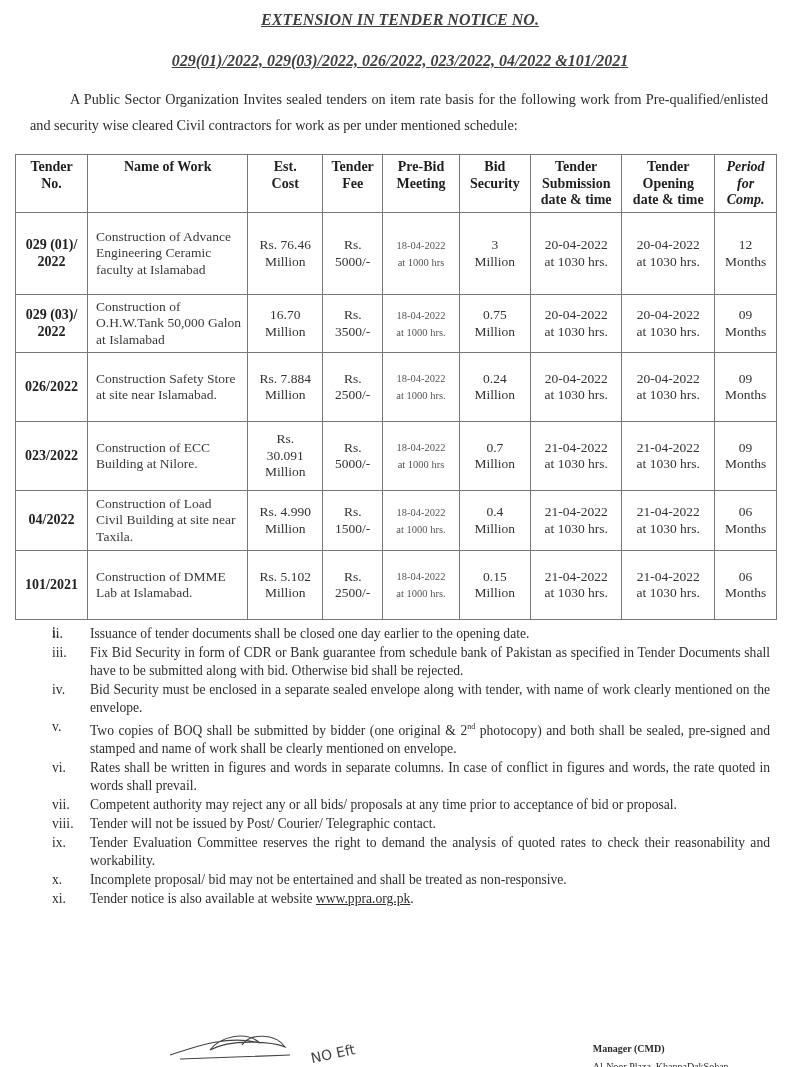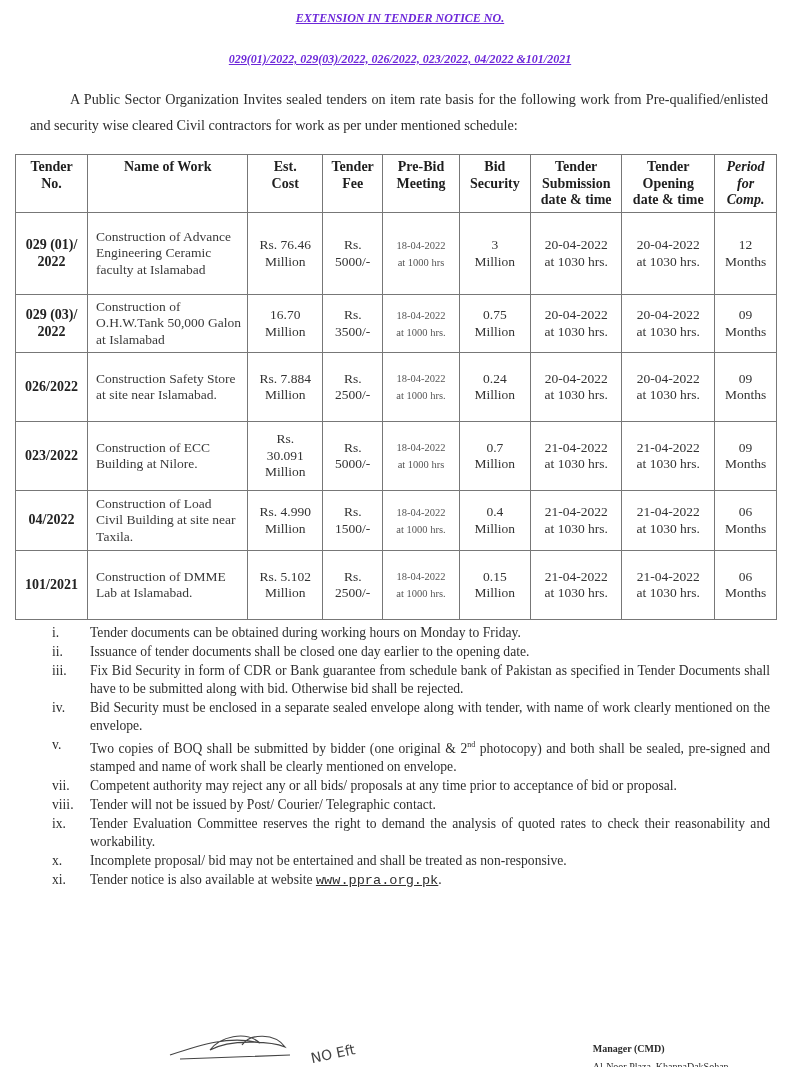--- a/index.html
+++ b/index.html
@@ -1,19 +1,19 @@
 <!DOCTYPE html>
 <html><head>
 <meta charset="utf-8">
 <style>
   html, body { margin:0; padding:0; background:#ffffff; }
   body { width:800px; height:1067px; position:relative; overflow:hidden;
          font-family:"Liberation Serif", "DejaVu Serif", serif; color:#2a2a2a; }
   .title { position:absolute; left:0; width:800px; text-align:center;
-           font-weight:bold; font-style:italic; text-decoration:underline; font-size:12px; color:#6d28d9; }
+           font-weight:bold; font-style:italic; text-decoration:underline; font-size:16px; color:#404040; }
   #t1 { top:11px; }
   #t2 { top:52px; }
   .intro { position:absolute; left:30px; width:738px; top:86px; font-size:14.2px; line-height:26px;
            text-align:justify; color:#2c2c2c; }
   .intro .indent { display:inline-block; width:40px; }
   table { position:absolute; left:15px; top:154px; width:762px; border-collapse:collapse;
           font-size:13.5px; color:#333; }
   td, th { border:1px solid #777; text-align:center; vertical-align:middle; padding:0 3px; line-height:16.5px; }
   th { font-weight:bold; height:53px; vertical-align:top; padding-top:4px; color:#1e1e1e; font-size:14px; }
   td.no { font-weight:bold; color:#222; font-size:14px; }
@@ -21,21 +21,21 @@
   td.pre { font-size:10.5px; line-height:17px; color:#555; }
   tr.r1 td { height:81px; }
   tr.r2 td { height:57px; }
   tr.r3 td { height:68px; }
   tr.r4 td { height:68px; }
   tr.r5 td { height:59px; }
   tr.r6 td { height:68px; }
   .notes { position:absolute; left:0; top:624px; width:800px; font-size:13.6px; color:#2e2e2e; }
   .note { position:relative; padding-left:90px; padding-right:30px; line-height:18px; margin-bottom:1px; text-align:justify; }
   .note .num { position:absolute; left:52px; top:0; }
-  .note a { color:#2e2e2e; text-decoration:underline;font-family:Liberation Mono, monospace; }
+  .note a { color:#2e2e2e; text-decoration:underline; }
   .sig { position:absolute; right:30px; top:1040px; font-size:10px; line-height:17.5px; color:#2a2a2a; }
   .sig .b { font-weight:bold; }
   .scribble { position:absolute; left:150px; top:1015px; }
 </style>
 </head>
 <body>
 
 <div class="title" id="t1">EXTENSION IN TENDER NOTICE NO.</div>
 <div class="title" id="t2">029(01)/2022, 029(03)/2022, 026/2022, 023/2022, 04/2022 &amp;101/2021</div>
 
@@ -310,25 +310,26 @@
         </td>
         <td>
           <div>06</div>
           <div>Months</div>
         </td>
       </tr>
     </tbody>
 </table>
 
 <div class="notes" id="notes">
-    <div class="note"><span class="num">i.</span><span>Tender documents can be obtained during working hours on Monday to Friday.</span></div>
+    <div class="note"><span class="num">i.</span></div>
     <div class="note"><span class="num">ii.</span><span>Issuance of tender documents shall be closed one day earlier to the opening date.</span></div>
     <div class="note"><span class="num">iii.</span><span>Fix Bid Security in form of CDR or Bank guarantee from schedule bank of Pakistan as specified in Tender Documents shall have to be submitted along with bid. Otherwise bid shall be rejected.</span></div>
     <div class="note"><span class="num">iv.</span><span>Bid Security must be enclosed in a separate sealed envelope along with tender, with name of work clearly mentioned on the envelope.</span></div>
     <div class="note"><span class="num">v.</span><span>Two copies of BOQ shall be submitted by bidder (one original &amp; 2</span><sup style="font-size: 8px;">nd</sup><span> photocopy) and both shall be sealed, pre-signed and stamped and name of work shall be clearly mentioned on envelope.</span></div>
+    <div class="note"><span class="num">vi.</span><span>Rates shall be written in figures and words in separate columns. In case of conflict in figures and words, the rate quoted in words shall prevail.</span></div>
     <div class="note"><span class="num">vii.</span><span>Competent authority may reject any or all bids/ proposals at any time prior to acceptance of bid or proposal.</span></div>
     <div class="note"><span class="num">viii.</span><span>Tender will not be issued by Post/ Courier/ Telegraphic contact.</span></div>
     <div class="note"><span class="num">ix.</span><span>Tender Evaluation Committee reserves the right to demand the analysis of quoted rates to check their reasonability and workability.</span></div>
     <div class="note"><span class="num">x.</span><span>Incomplete proposal/ bid may not be entertained and shall be treated as non-responsive.</span></div>
     <div class="note"><span class="num">xi.</span><span>Tender notice is also available at website </span><a>www.ppra.org.pk</a><span>.</span></div>
   </div>
 
 <div class="sig">
   <div class="b">Manager (CMD)</div>
   <div>Al-Noor Plaza, KhannaDakSohan,</div>

